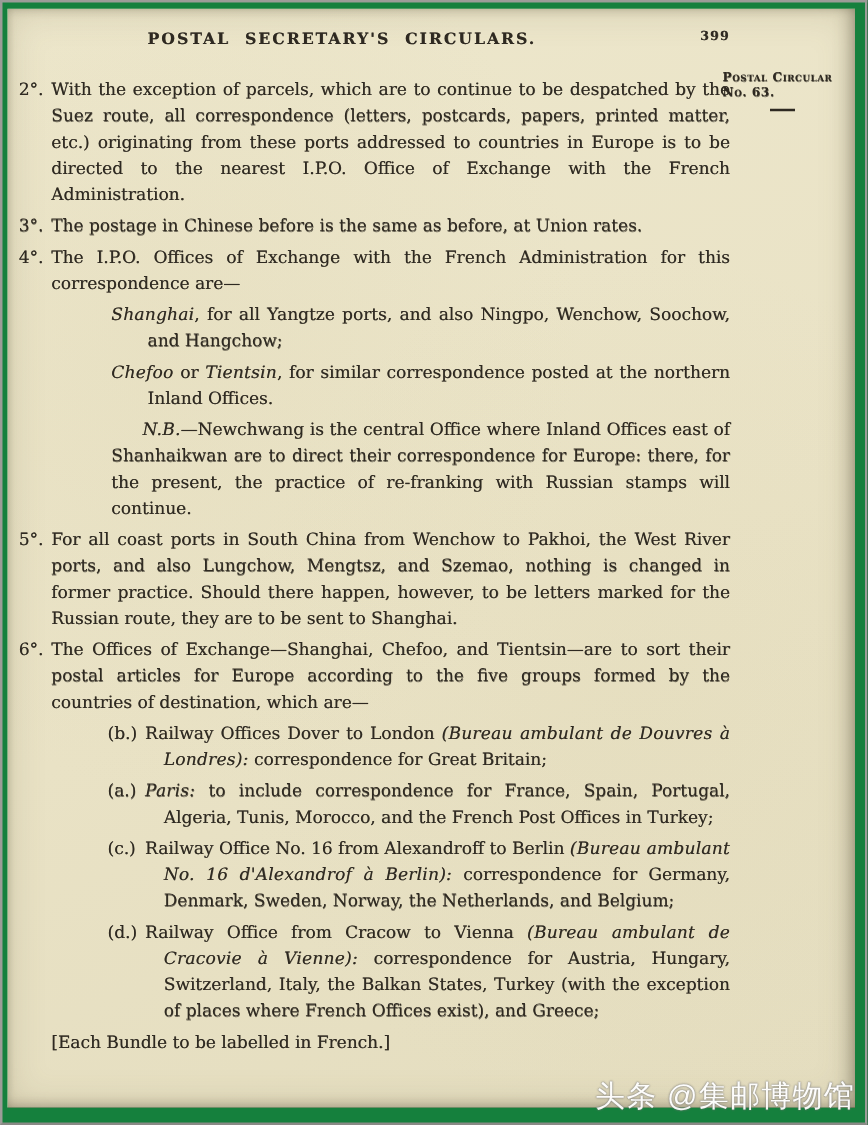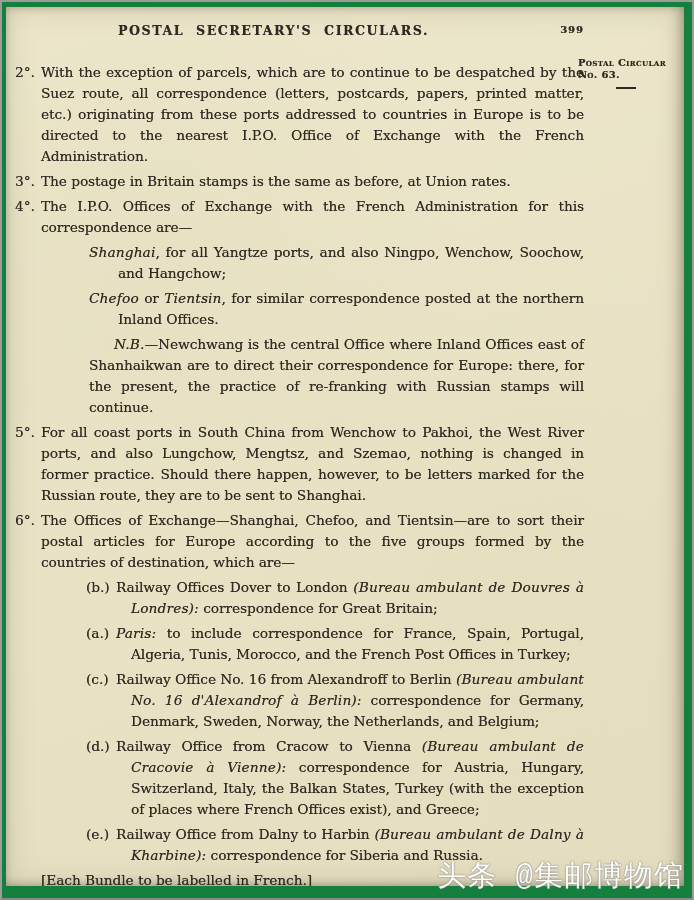--- a/index.html
+++ b/index.html
@@ -63,22 +63,22 @@
   .jtext { text-align: justify; }
   .item p { margin: 0 0 4px 0; }
   .sub  { margin-left: 77px !important; text-indent: -29px; text-align: justify; }
   .nb   { margin-left: 48px !important; text-indent: 25px;  text-align: justify; }
   .group{ margin-left: 90px !important; text-indent: -45px; text-align: justify; }
   .glabel { display: inline-block; width: 30px; text-indent: 0; }
   .bundle { margin-bottom: 4px !important; }
   i { letter-spacing: .2px; }
   .watermark {
     position: absolute; right: 8px; bottom: 6px;
-    font-family: Liberation Mono, monospace;
-    font-size: 29px; line-height: 28px;
+    font-family: Liberation Sans, sans-serif;
+    font-size: 24px; line-height: 28px;
     color: #ffffff;
     letter-spacing: 1px;
     text-shadow: 0 0 2px rgba(125,125,125,.9), 0 0 1px rgba(105,105,105,.9);
     opacity: .95;
   }
 </style>
 </head>
 <body>
 
 <div class="scan">
@@ -97,21 +97,21 @@
 
     <div class="main">
 
       <div class="item jtext">
         <span class="num">2°.</span>
         <span>With the exception of parcels, which are to continue to be despatched by the Suez route, all correspondence (letters, postcards, papers, printed matter, etc.) originating from these ports addressed to countries in Europe is to be directed to the nearest I.P.O. Office of Exchange with the French Administration.</span>
       </div>
 
       <div class="item jtext">
         <span class="num">3°.</span>
-        <span>The postage in Britain stamps is the same as before, at Union rates.</span>
+        <span>The postage in Chinese before is the same as before, at Union rates.</span>
       </div>
 
       <div class="item">
         <span class="num">4°.</span>
         <p class="jtext"><span>The I.P.O. Offices of Exchange with the French Administration for this correspondence are—</span></p>
         <p class="sub"><i>Shanghai</i><span></span><i></i><span>, for all Yangtze ports, and also Ningpo, Wenchow, Soochow, and Hangchow;</span></p>
         <p class="sub"><i>Chefoo</i><span> or </span><i>Tientsin</i><span>, for similar correspondence posted at the northern Inland Offices.</span></p>
         <p class="nb"><i>N.B.</i><span>—Newchwang is the central Office where Inland Offices east of Shanhaikwan are to direct their correspondence for Europe: there, for the present, the practice of re-franking with Russian stamps will continue.</span></p>
       </div>
 
@@ -120,21 +120,20 @@
         <span>For all coast ports in South China from Wenchow to Pakhoi, the West River ports, and also Lungchow, Mengtsz, and Szemao, nothing is changed in former practice.  Should there happen, however, to be letters marked for the Russian route, they are to be sent to Shanghai.</span>
       </div>
 
       <div class="item">
         <span class="num">6°.</span>
         <p class="jtext"><span>The Offices of Exchange—Shanghai, Chefoo, and Tientsin—are to sort their postal articles for Europe according to the five groups formed by the countries of destination, which are—</span></p>
         <p class="group"><span class="glabel">(b.)</span><span>Railway Offices Dover to London </span><i>(Bureau ambulant de Douvres à Londres):</i><span> correspondence for Great Britain;</span></p>
         <p class="group"><span class="glabel">(a.)</span><span></span><i>Paris:</i><span> to include correspondence for France, Spain, Portugal, Algeria, Tunis, Morocco, and the French Post Offices in Turkey;</span></p>
         <p class="group"><span class="glabel">(c.)</span><span>Railway Office No. 16 from Alexandroff to Berlin </span><i>(Bureau ambulant No. 16 d'Alexandrof à Berlin):</i><span> correspondence for Germany, Denmark, Sweden, Norway, the Netherlands, and Belgium;</span></p>
         <p class="group"><span class="glabel">(d.)</span><span>Railway Office from Cracow to Vienna </span><i>(Bureau ambulant de Cracovie à Vienne):</i><span> correspondence for Austria, Hungary, Switzerland, Italy, the Balkan States, Turkey (with the exception of places where French Offices exist), and Greece;</span></p>
-        <p class="group"><span class="glabel">(e.)</span><span>Railway Office from Dalny to Harbin </span><i>(Bureau ambulant de Dalny à Kharbine):</i><span> correspondence for Siberia and Russia.</span></p>
         <p class="bundle">[Each Bundle to be labelled in French.]</p>
       </div>
 
     </div>
   </div>
 
   <div class="watermark">头条 @集邮博物馆</div>
 </div>
 
 </body></html>

